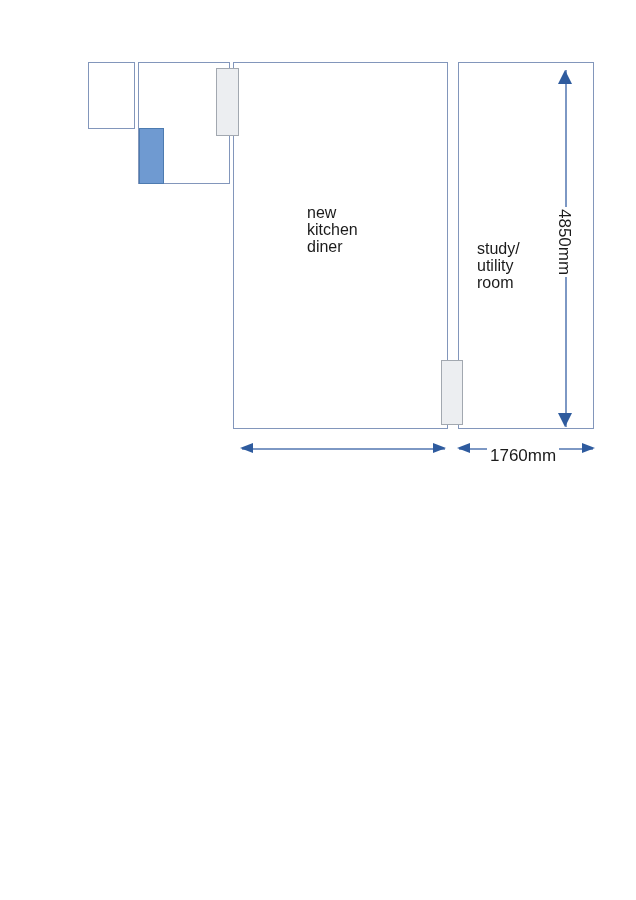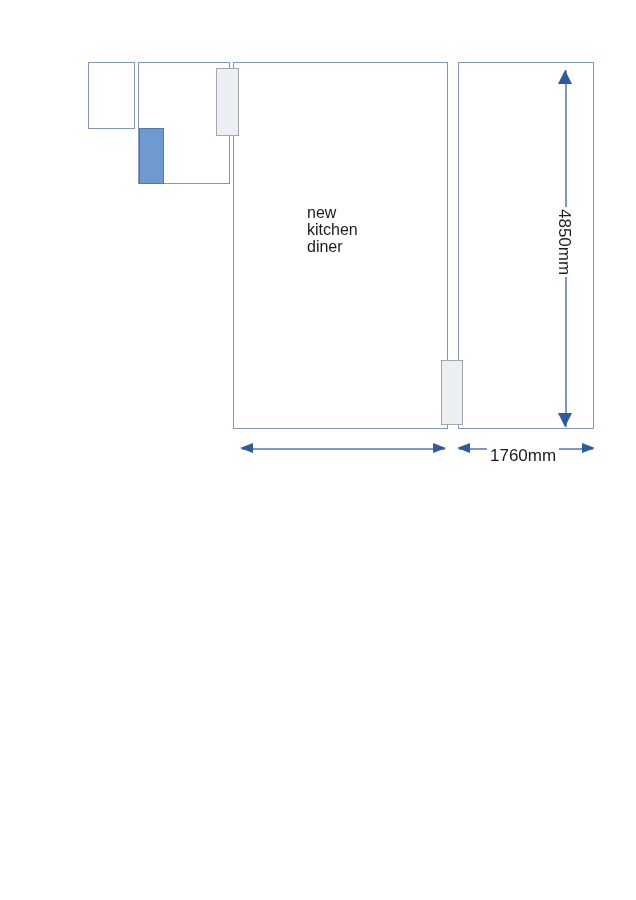--- a/index.html
+++ b/index.html
@@ -121,20 +121,23 @@
   <div class="room room-kitchen"></div>
   <div class="room room-study"></div>
 
   <div class="cabinet"></div>
   <div class="door door-top"></div>
   <div class="door door-bottom"></div>
 
   <div class="room-label label-kitchen">new
 kitchen
 diner</div>
+  <div class="room-label label-study">study/
+utility
+room</div>
 
   <div class="dim-line-v"></div>
   <div class="ah ah-up"></div>
   <div class="ah ah-down"></div>
   <div class="dim-label dim-label-v">4850mm</div>
 
   <div class="dim-line-h dim-line-kitchen"></div>
   <div class="ah ah-left ah-k-left"></div>
   <div class="ah ah-right ah-k-right"></div>
 

